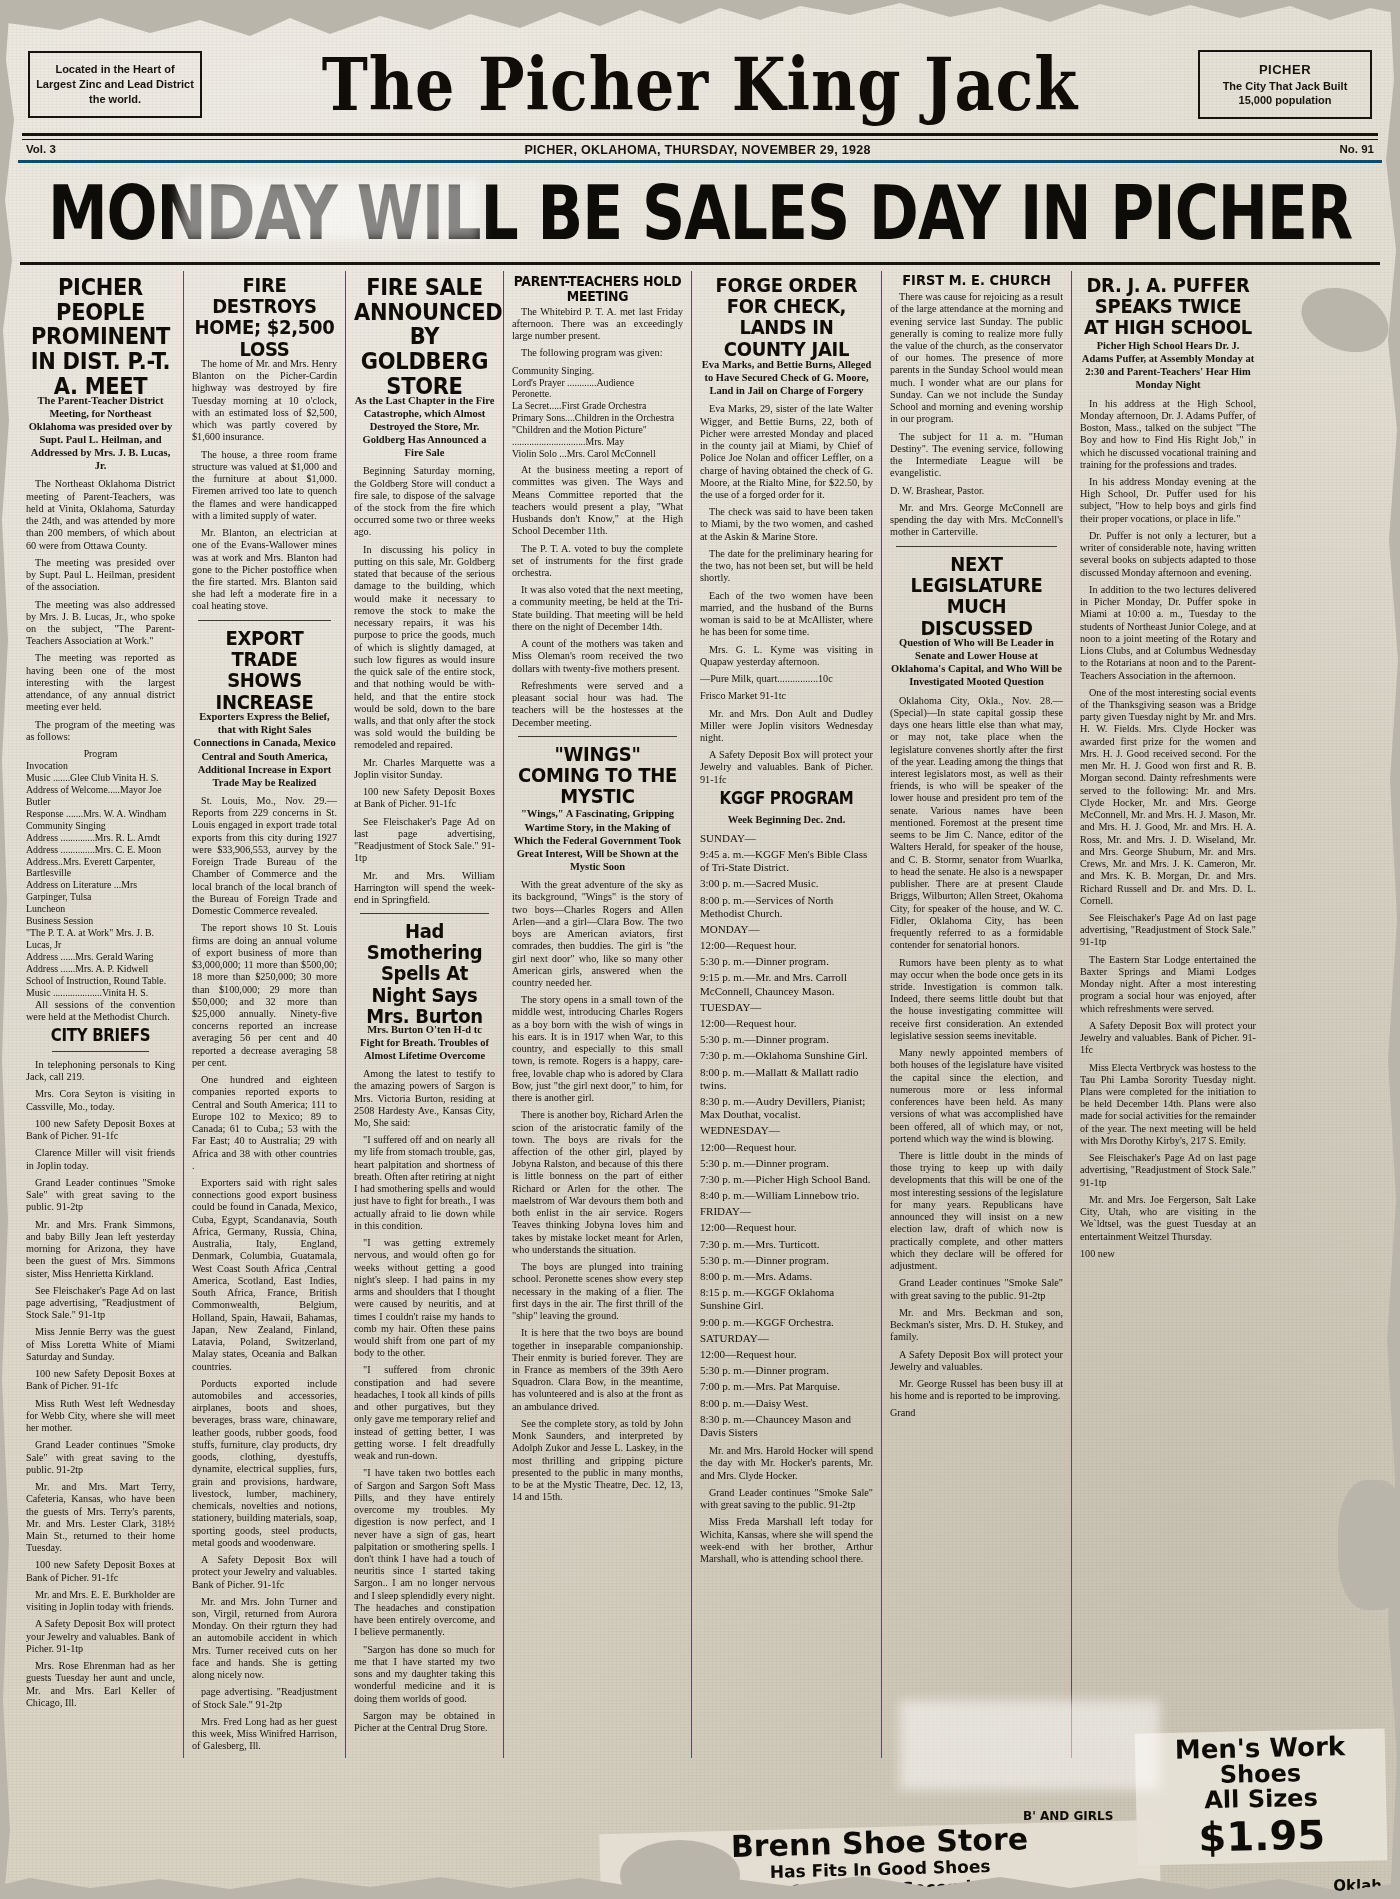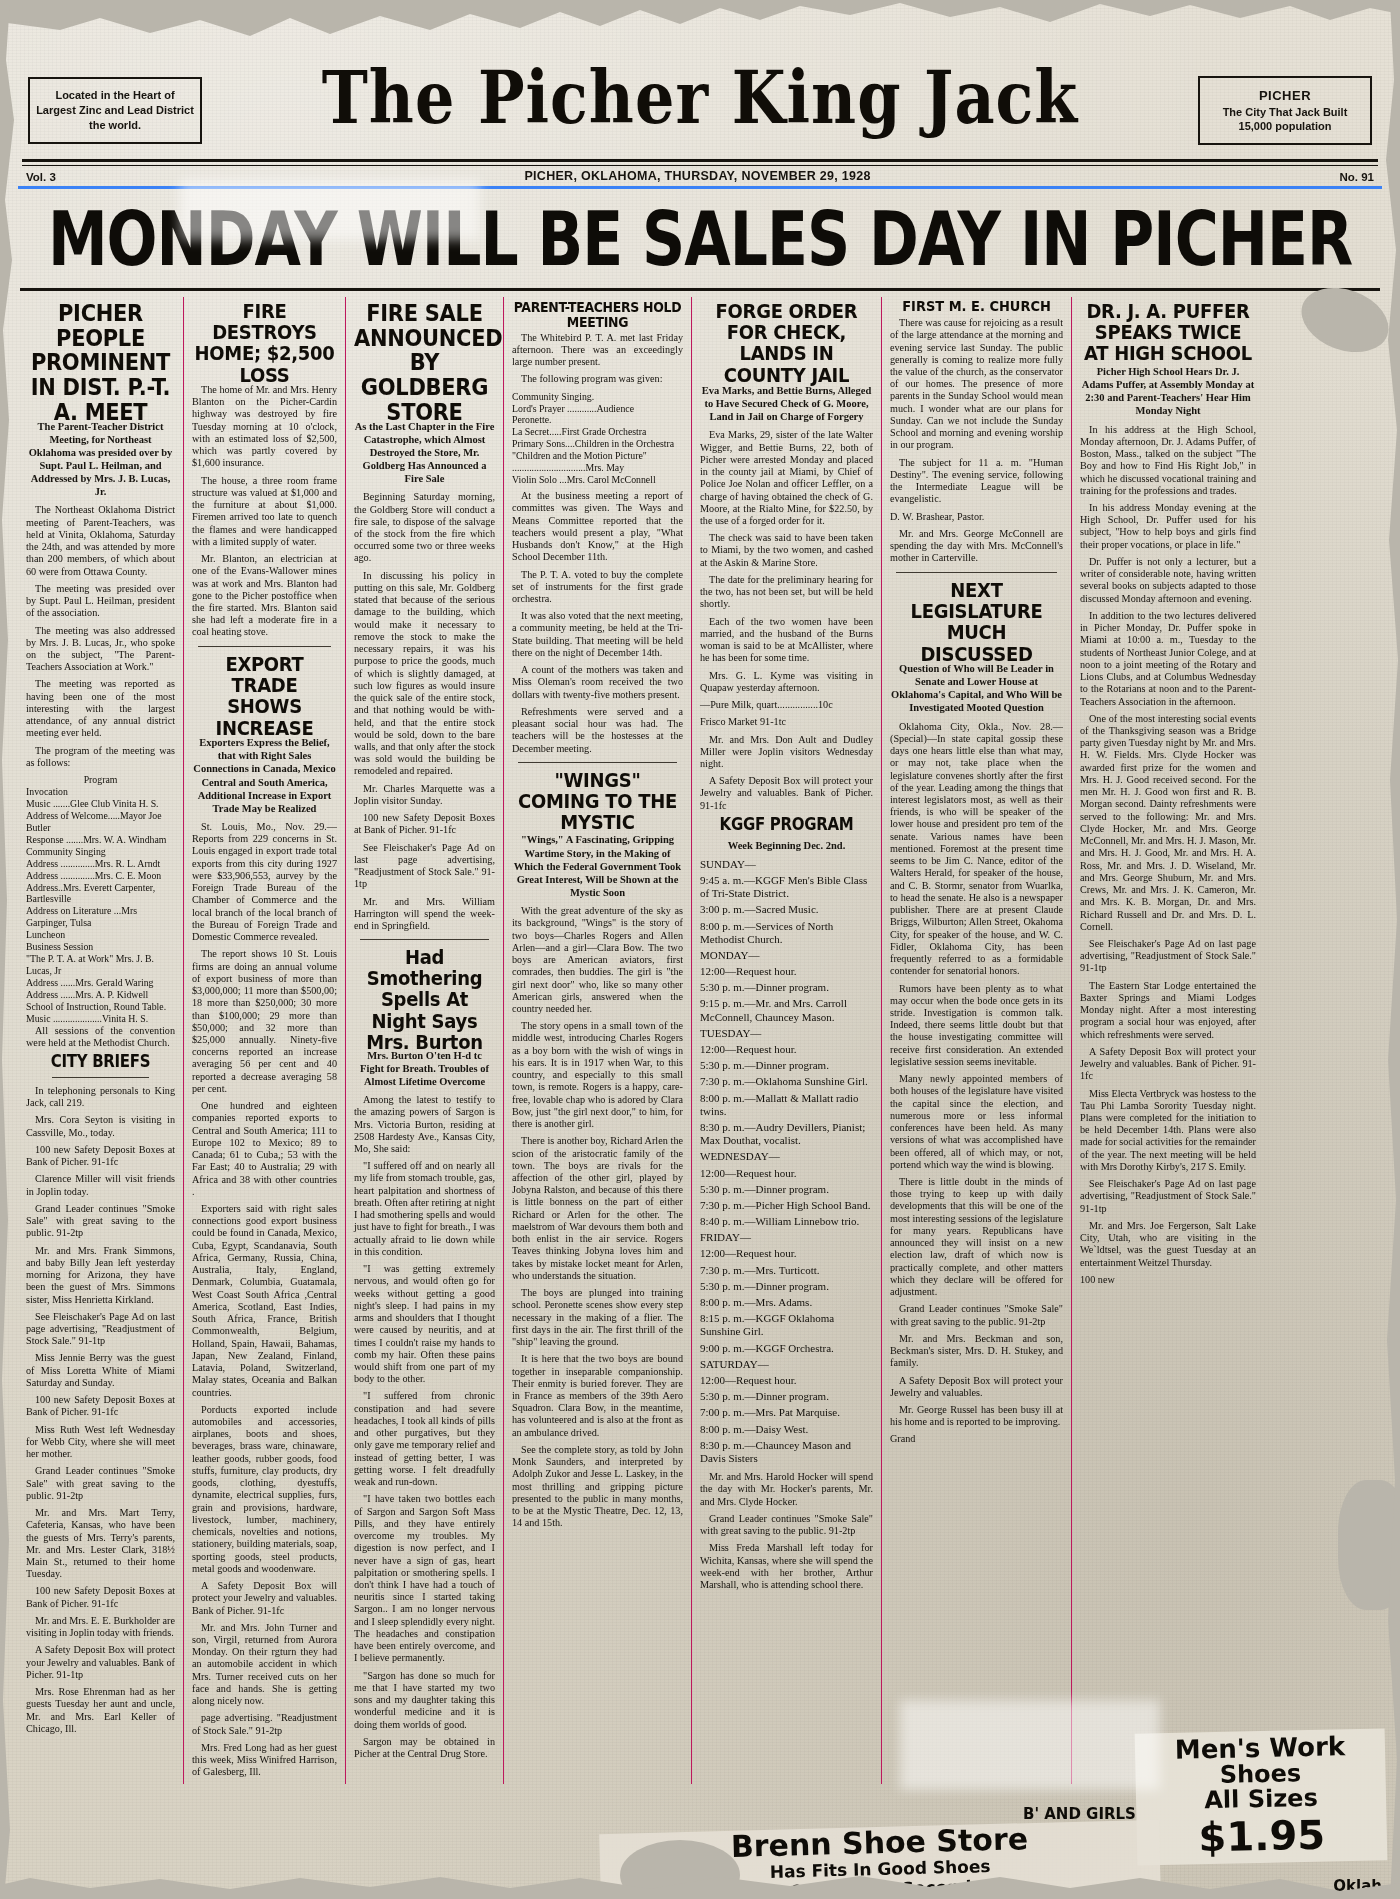--- a/index.html
+++ b/index.html
@@ -45,41 +45,41 @@
     clip-path:polygon(0 26px,1400px 26px,1400px 10px,1340px 18px,1280px 6px,1210px 16px,1140px 5px,1070px 15px,1000px 4px,930px 14px,860px 3px,790px 13px,720px 4px,650px 16px,580px 5px,510px 15px,440px 4px,370px 14px,300px 5px,230px 16px,160px 6px,90px 15px,30px 5px,0 12px);
   }
 
   .content{position:absolute;left:18px;top:22px;width:1364px;}
 
   
   .masthead{display:flex;align-items:center;justify-content:space-between;padding:28px 10px 4px 10px;}
   .ear{
     width:160px;text-align:center;font-family:"Liberation Sans",sans-serif;
     font-size:11px;line-height:1.35;font-weight:bold;color:#17140f;
-    border:2px solid #17140f;padding:9px 5px;margin-top:26px;
+    border:2px solid #17140f;padding:9px 5px;
   }
   .ear.right{font-size:11px;}
   .ear .big{font-size:13px;letter-spacing:.5px;}
   .title-wrap{flex:1;text-align:center;}
   .paper-title{
     font-family:"DejaVu Serif", serif;
     font-weight:bold;
     font-size:62px;
     letter-spacing:1px;
     color:#100d08;
     line-height:1;
     white-space:nowrap;
     transform:scaleY(1.18);
     transform-origin:center;
   }
   .rule-double{border-top:3px solid #17140f;border-bottom:1px solid #17140f;height:3px;margin:10px 4px 0 4px;}
   .dateline{
-    display:flex;justify-content:space-between;align-items:flex-end;
+    display:flex;justify-content:space-between;align-items:flex-start;
     font-family:"Liberation Sans",sans-serif;font-size:11.5px;font-weight:bold;
-    padding:3px 8px 3px 8px;color:#17140f;border-bottom:3px solid #3b82f6;
+    padding:3px 8px 3px 8px;color:#17140f;border-bottom:3px solid #0c4a6e;
   }
   .dateline .center{font-size:12.5px;letter-spacing:.3px;}
 
   .headline{
     text-align:center;
     font-family:"DejaVu Sans", sans-serif;
     font-weight:bold;
     font-size:60px;
     line-height:1.02;
     letter-spacing:-1px;
@@ -160,21 +160,21 @@
   .stray-left{
     position:absolute;left:646px;bottom:8px;font-family:"DejaVu Sans",sans-serif;
     font-weight:bold;font-size:18px;color:#0e0c08;
   }
   .stray-right{
     position:absolute;right:18px;bottom:4px;font-family:"DejaVu Sans",sans-serif;
     font-weight:bold;font-size:15px;color:#0e0c08;
   }
   .girls-frag{
     position:absolute;left:1023px;bottom:76px;font-family:"DejaVu Sans",sans-serif;
-    font-weight:bold;font-size:15px;color:#0e0c08;
+    font-weight:bold;font-size:12px;color:#0e0c08;
   }
   
   .blotch{position:absolute;background:#b9b5ab;border-radius:50%;}
   .wear{position:absolute;background:rgba(255,255,255,0.5);filter:blur(6px);}
 </style>
 </head>
 <body>
 
 <div id="page">
   <div id="paper"></div>

